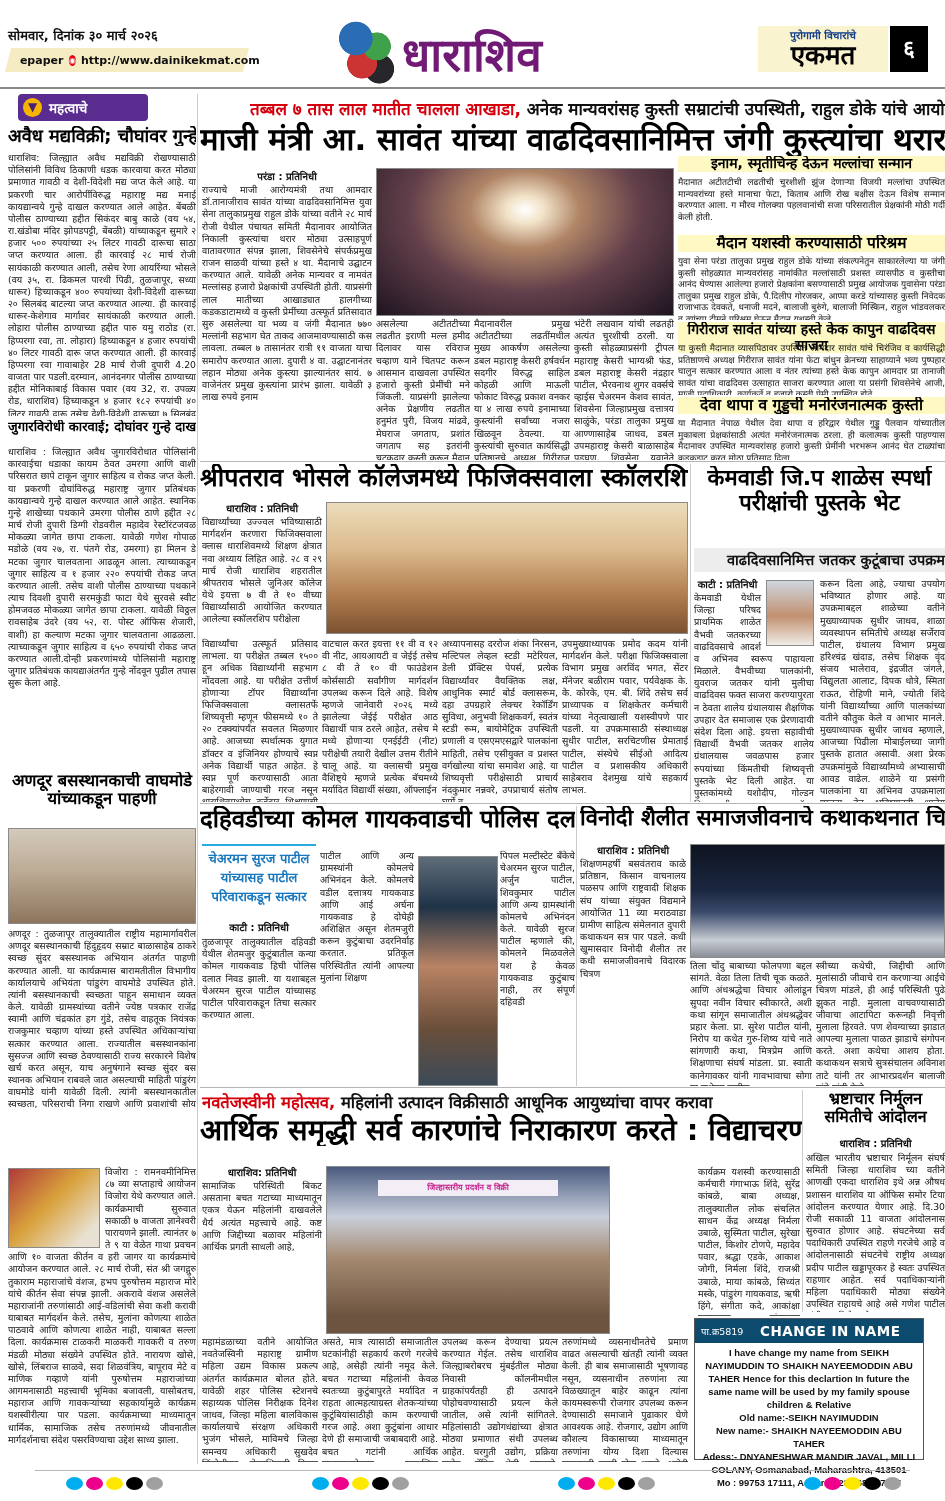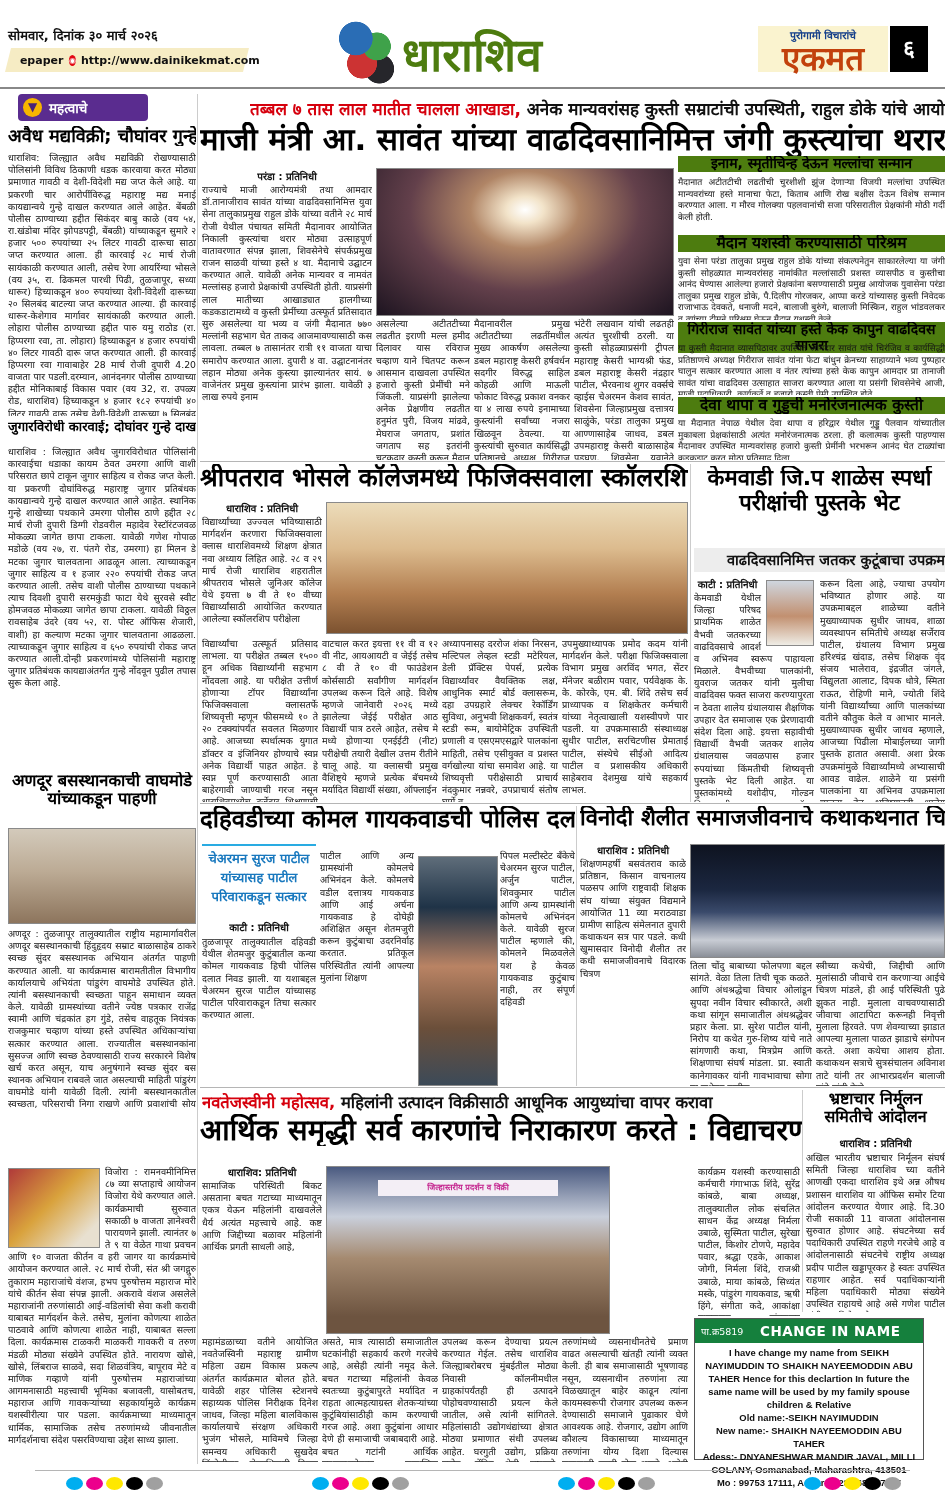--- a/index.html
+++ b/index.html
@@ -28,45 +28,45 @@
   .epaper .lab{font-size:11px;font-weight:bold;}
   .eicon{display:inline-block;width:11px;height:11px;border-radius:50%;background:#e30613;color:#fff;
          font-size:8px;line-height:11px;text-align:center;}
   .eurl{font-size:11px;font-weight:bold;color:#111;text-decoration:none;}
   .logo{position:absolute;left:336px;top:20px;width:62px;height:66px;
         background:radial-gradient(circle at 32% 28%,#2a6db5 0 26%,transparent 27%),
                    radial-gradient(circle at 66% 40%,#3fa24a 0 24%,transparent 25%),
                    radial-gradient(circle at 42% 66%,#cc3333 0 26%,transparent 27%),
                    radial-gradient(circle at 70% 74%,#26262b 0 22%,transparent 23%),
                    radial-gradient(circle at 52% 50%,#e8b33a 0 20%,transparent 21%);}
-  .masthead{position:absolute;left:402px;top:22px;width:330px;font-size:46px;font-weight:bold;color:#4d7c0f;white-space:nowrap;}
+  .masthead{position:absolute;left:402px;top:22px;width:330px;font-size:46px;font-weight:bold;color:#701a75;white-space:nowrap;}
   .brandbox{position:absolute;left:758px;top:26px;width:130px;height:46px;background:#faf3cf;text-align:center;}
   .tagline{font-size:10.5px;font-weight:bold;color:#16408a;margin-top:2px;}
-  .brand{font-size:33px;font-weight:bold;color:#c2410c;line-height:1;}
+  .brand{font-size:26px;font-weight:bold;color:#000000;line-height:1;}
   .pagenum{position:absolute;left:890px;top:26px;width:38px;height:46px;background:#000;color:#fff;
            font-size:22px;font-weight:bold;text-align:center;line-height:46px;}
   
   .impbox{position:absolute;left:18px;top:94px;width:130px;height:27px;background:#5a2c8f;border-radius:4px;
           display:flex;align-items:center;gap:7px;padding-left:5px;box-sizing:border-box;}
   .impicon{width:19px;height:19px;border-radius:50%;background:#f7b500;color:#4a2378;font-size:12px;
            line-height:19px;text-align:center;font-weight:bold;}
   .implabel{color:#fff;font-weight:bold;font-size:13.5px;}
   .bannerline{position:absolute;font-weight:bold;white-space:nowrap;overflow:hidden;}
   .red{color:#d6000d;}
   
-  .subbar{background:#4d7c0f;}
+  .subbar{background:#fef9c3;}
   .kemsub{position:absolute;background:#ededed;font-weight:bold;text-align:right;overflow:hidden;}
   .bluesub{position:absolute;color:#1878be;font-weight:bold;text-align:center;font-size:13px;line-height:1.45;overflow:hidden;}
   .cyan{position:absolute;height:2px;background:#29abe2;}
   .dateline{position:absolute;font-weight:bold;text-align:center;font-size:10px;overflow:hidden;}
   .fl-l{float:left;margin:2px 5px 2px 0;position:relative;border:1px solid #8a8a8a;}
   .fl-r{float:right;margin:2px 0 2px 5px;position:relative;border:1px solid #8a8a8a;}
   
   .chbox{position:absolute;left:694px;top:1318px;width:230px;height:142px;border:1px solid #555;background:#fff;box-sizing:border-box;}
-  .chhead{height:24px;background:#15803d;color:#fff;display:flex;align-items:center;padding:0 6px;}
+  .chhead{height:24px;background:#0c4a6e;color:#fff;display:flex;align-items:center;padding:0 6px;}
   .chref{font-size:9.5px;}
   .chtitle{flex:1;text-align:center;font-size:13.5px;font-weight:bold;letter-spacing:.5px;}
   .chbody{padding:4px 5px;font-family:"Liberation Sans",sans-serif;font-size:9.4px;font-weight:bold;
           text-align:center;line-height:1.38;}
   
   .dots{position:absolute;top:1477px;height:14px;}
   .dot{display:inline-block;width:17px;height:13px;border-radius:50%;margin-right:3px;vertical-align:top;}
   .dc{background:#00aef0;}.dm{background:#ec008c;}.dy{background:#ffe800;}.dk{background:#000;}.dg{background:#a0a0a0;}
   .pbanner{position:absolute;left:18%;top:8%;width:64%;height:16px;background:#f3eef5;color:#c4258f;
            font-size:8px;font-weight:bold;text-align:center;line-height:16px;overflow:hidden;}

